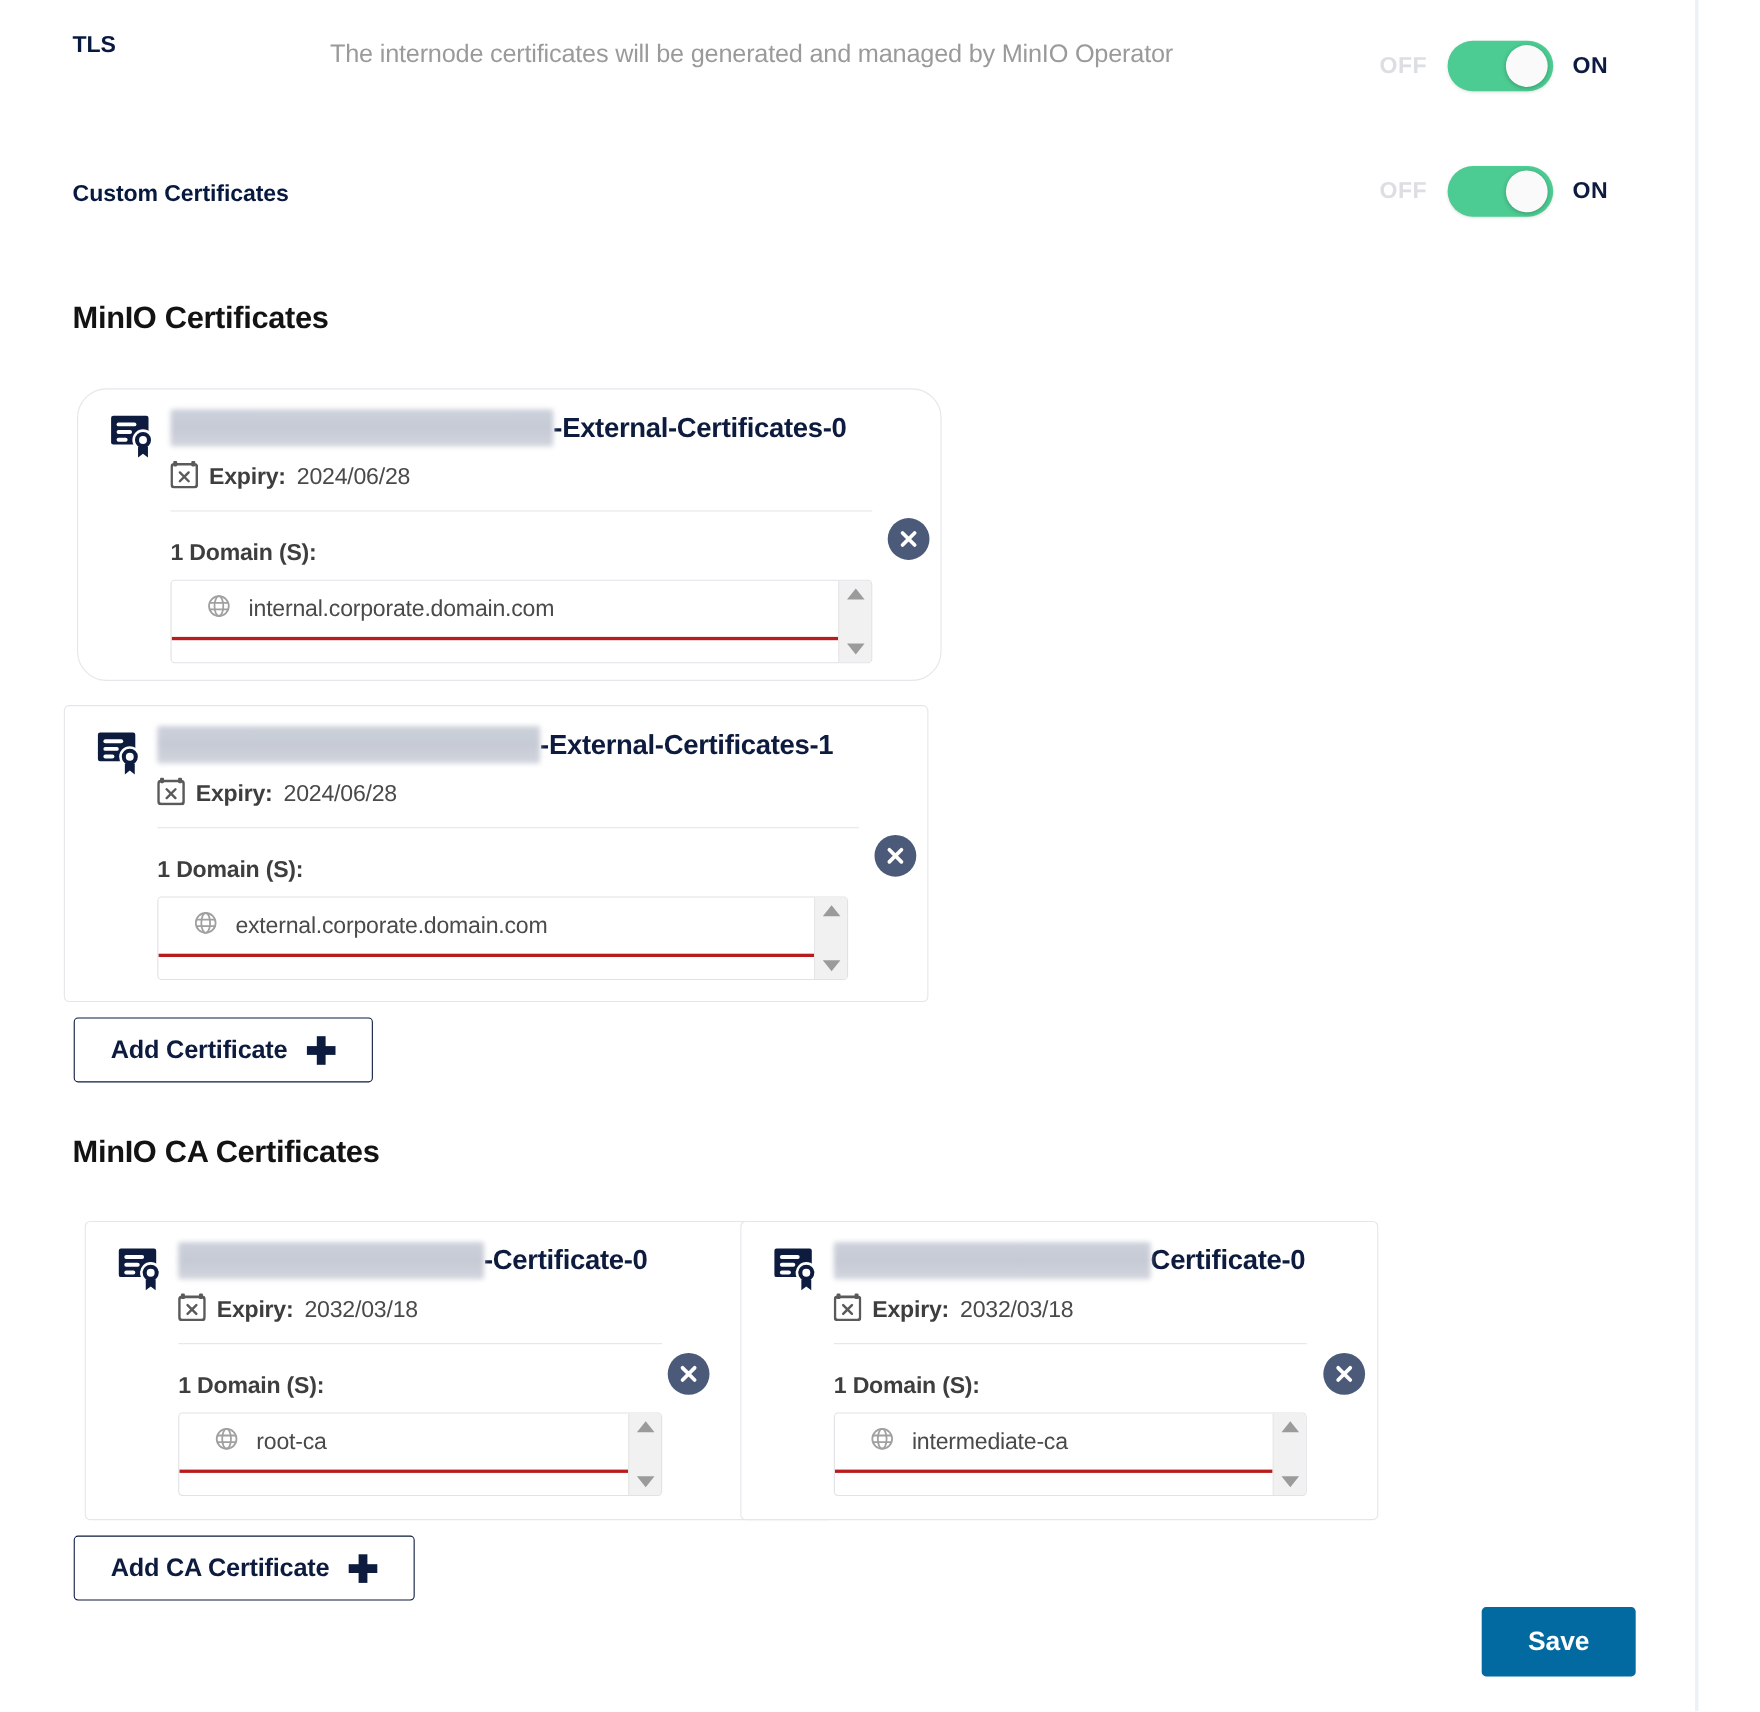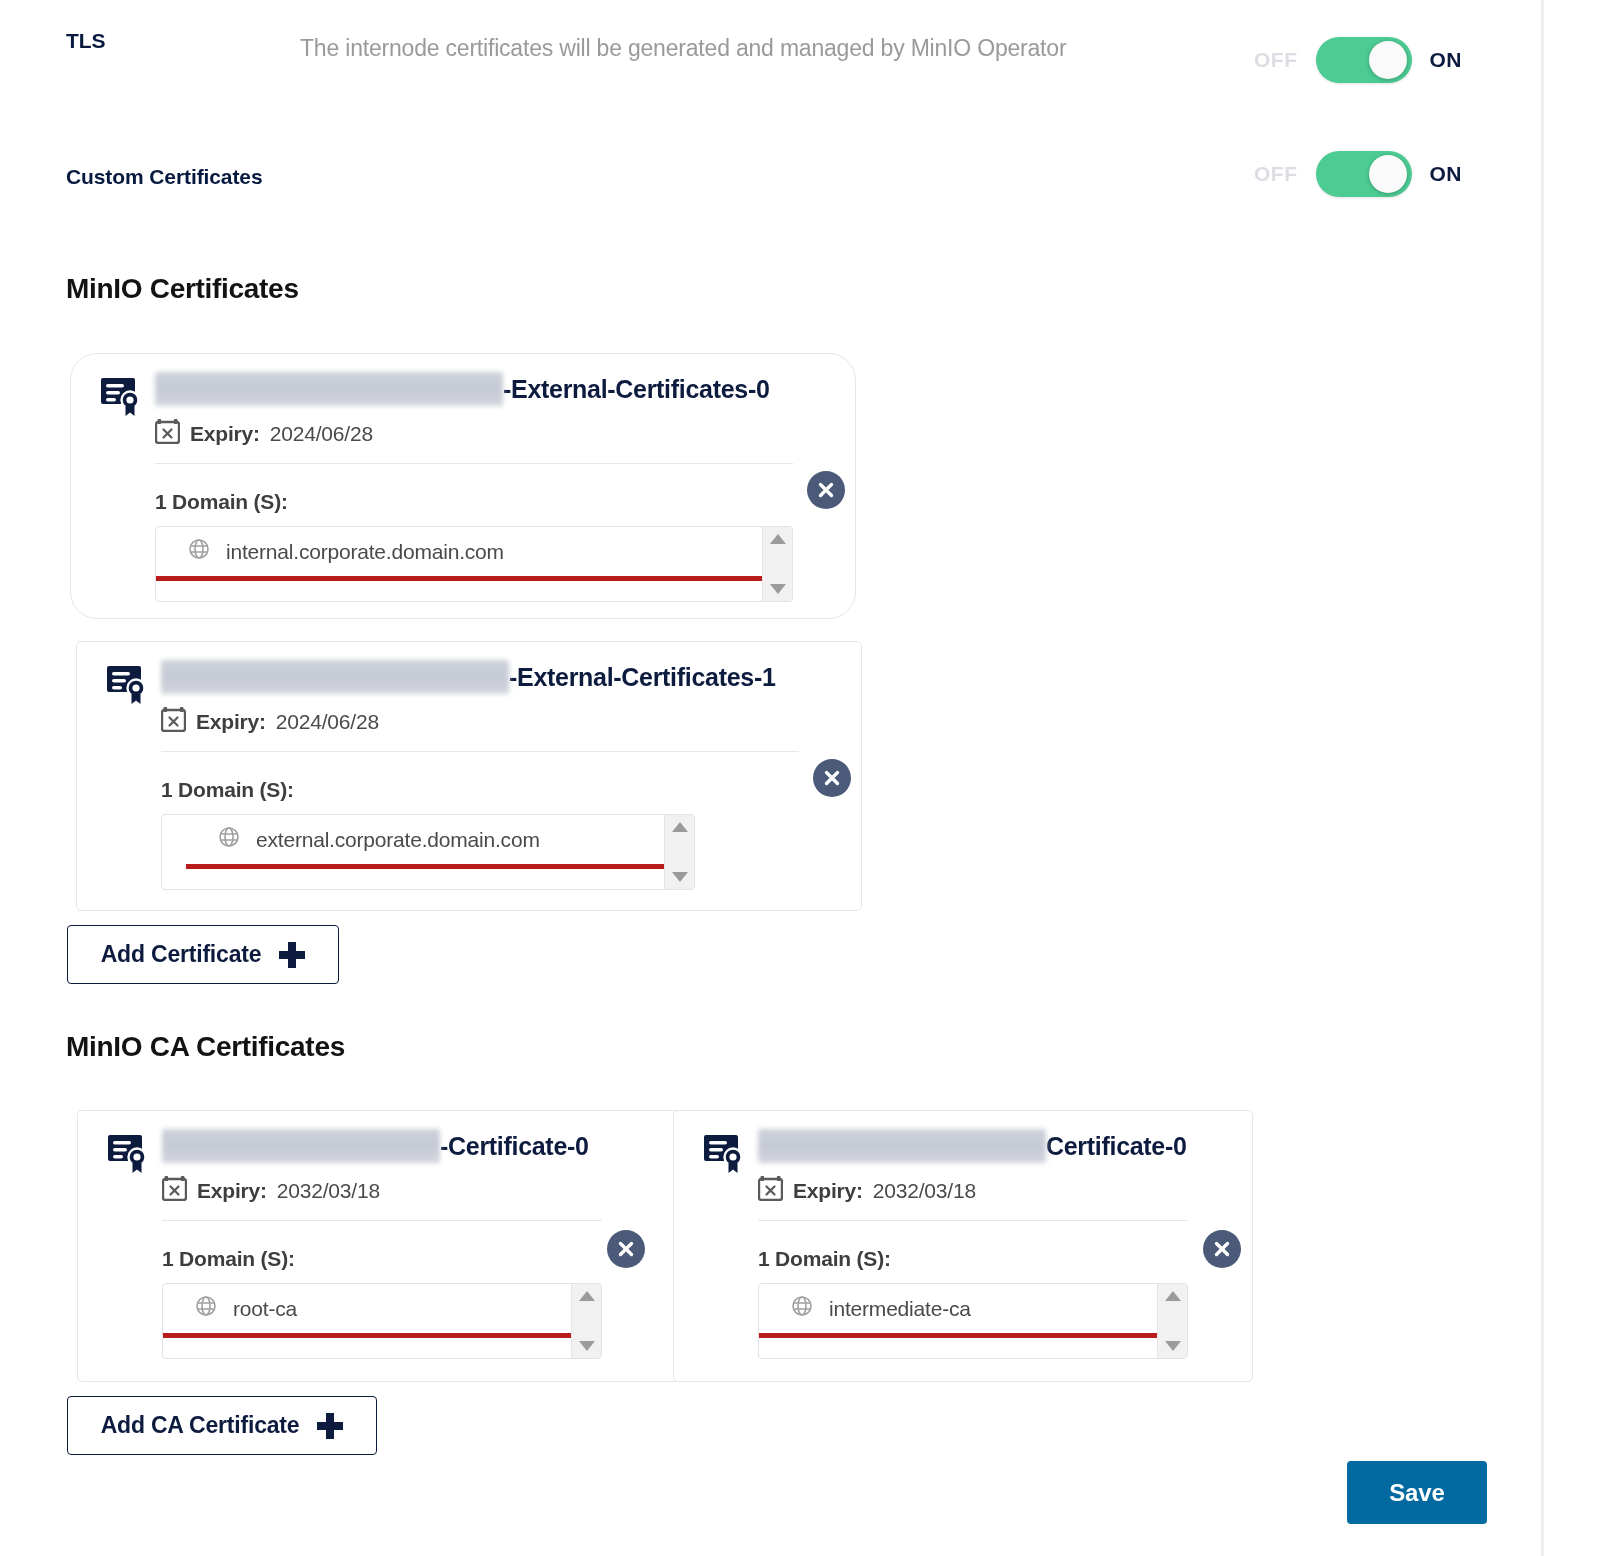--- a/index.html
+++ b/index.html
@@ -163,21 +163,21 @@
     height: 76px;
     overflow: hidden;
   }
   .domain-list { flex: 1 1 auto; }
   .domain-item {
     display: flex;
     align-items: center;
     gap: 16px;
     padding: 0 0 0 32px;
     height: 54px;
-    border-bottom: 5px solid #b91c1c;
+    border-bottom: 3px solid #b91c1c;
     font-size: 21px;
     color: #4a4a4a;
     letter-spacing: -0.2px;
   }
   .scrollbar {
     flex: 0 0 30px;
     background: #f1f1f1;
     border-left: 1px solid #e6e6e6;
     display: flex;
     flex-direction: column;
@@ -333,21 +333,21 @@
         </div>
       </div>
     </div>
     <div class="close-btn" style="left:736px; top:117px;">
       <svg width="20" height="20" viewBox="0 0 20 20">
         <path d="M4.5 4.5 L15.5 15.5 M15.5 4.5 L4.5 15.5" stroke="#ffffff" stroke-width="3.4" stroke-linecap="round"></path>
       </svg>
     </div>
   </div>
 
-  <div class="cert-card" style="left:76px; top:641px; width:786px; height:270px;">
+  <div class="cert-card" style="left:58px; top:641px; width:786px; height:270px;">
     <div class="cert-head">
       <span class="cert-icon">
         <svg width="46" height="42" viewBox="0 0 46 42">
           <rect x="2" y="2" width="34" height="26" rx="2" fill="#0d1b3e"></rect>
           <rect x="7" y="8" width="18" height="3.6" rx="1.8" fill="#ffffff"></rect>
           <rect x="7" y="15" width="14" height="3.6" rx="1.8" fill="#ffffff"></rect>
           <rect x="7" y="22" width="10" height="3.6" rx="1.8" fill="#ffffff"></rect>
           <circle cx="31" cy="24" r="8.5" fill="#0d1b3e" stroke="#ffffff" stroke-width="2.4"></circle>
           <circle cx="31" cy="24" r="3.6" fill="#ffffff"></circle>
           <path d="M26.5 30 L26.5 40 L31 36.5 L35.5 40 L35.5 30 Z" fill="#0d1b3e"></path>
@@ -365,21 +365,21 @@
               <rect x="18.9" y="1" width="3.6" height="5" rx="1" fill="#5a5a5a"></rect>
               <rect x="1" y="4" width="23" height="21" rx="2.5" fill="none" stroke="#5a5a5a" stroke-width="2.4"></rect>
               <path d="M8.5 11.5 L16.5 19.5 M16.5 11.5 L8.5 19.5" stroke="#5a5a5a" stroke-width="2.2" stroke-linecap="round"></path>
             </svg>
           </span>
           <span class="expiry-label">Expiry:</span>
           <span class="expiry-value">2024/06/28</span>
         </div>
         <div class="hr" style="width:638px;"></div>
         <div class="domain-label">1 Domain (S):</div>
-        <div class="domain-box" style="width:534px;padding-left:24px;">
+        <div class="domain-box" style="width:628px;">
           <div class="domain-list">
             <div class="domain-item">
               <span>
                 <svg width="22" height="22" viewBox="0 0 22 22">
                   <circle cx="11" cy="11" r="9" fill="none" stroke="#a0a0a0" stroke-width="1.6"></circle>
                   <ellipse cx="11" cy="11" rx="4" ry="9" fill="none" stroke="#a0a0a0" stroke-width="1.6"></ellipse>
                   <path d="M2.4 8 H19.6 M2.4 14 H19.6" stroke="#a0a0a0" stroke-width="1.6"></path>
                 </svg>
               </span>
               <span>external.corporate.domain.com</span>

